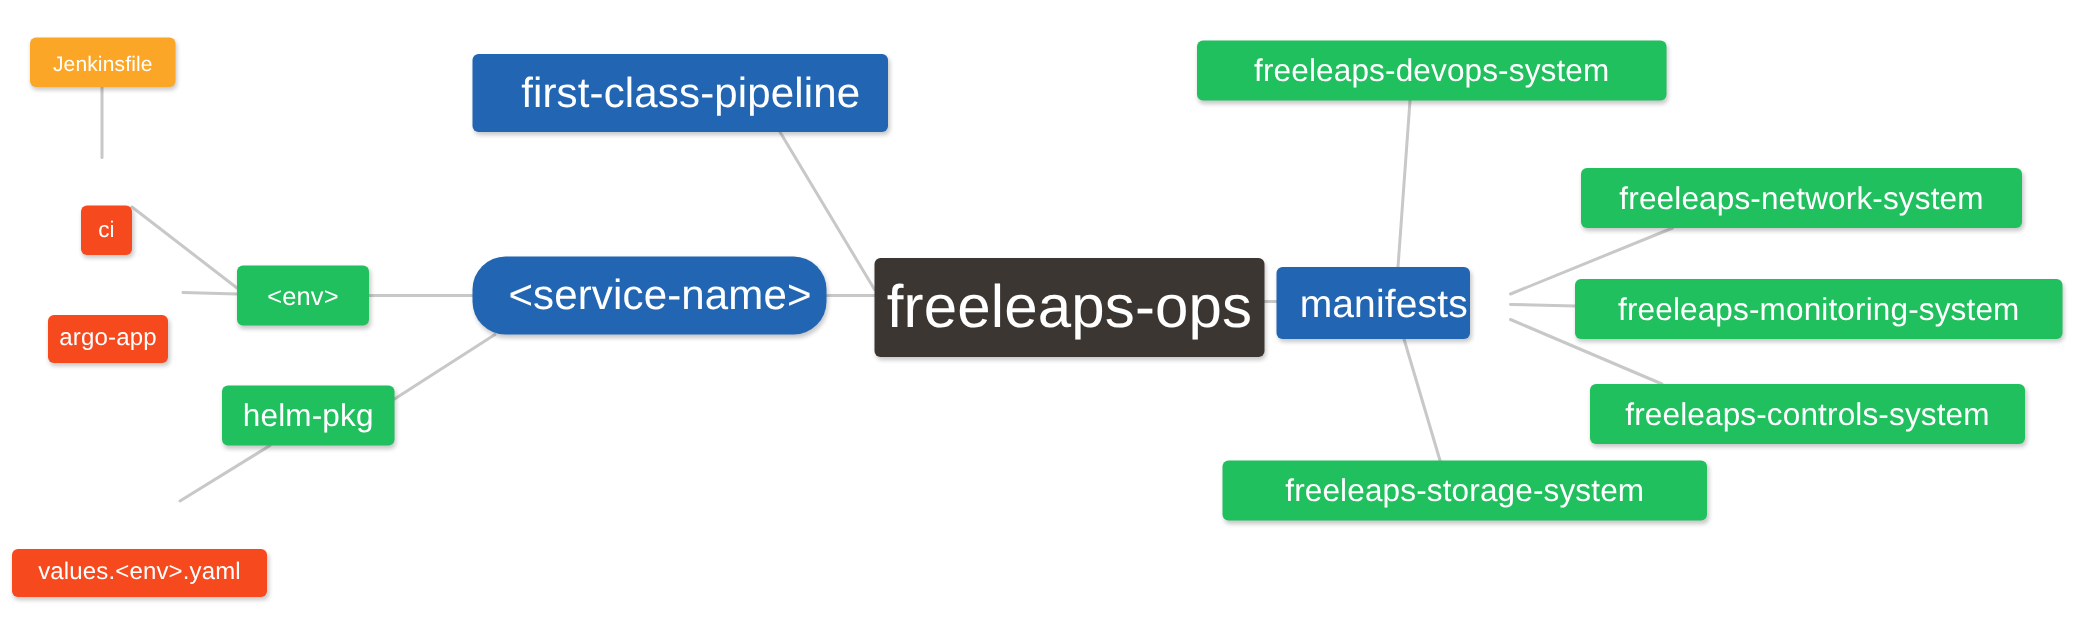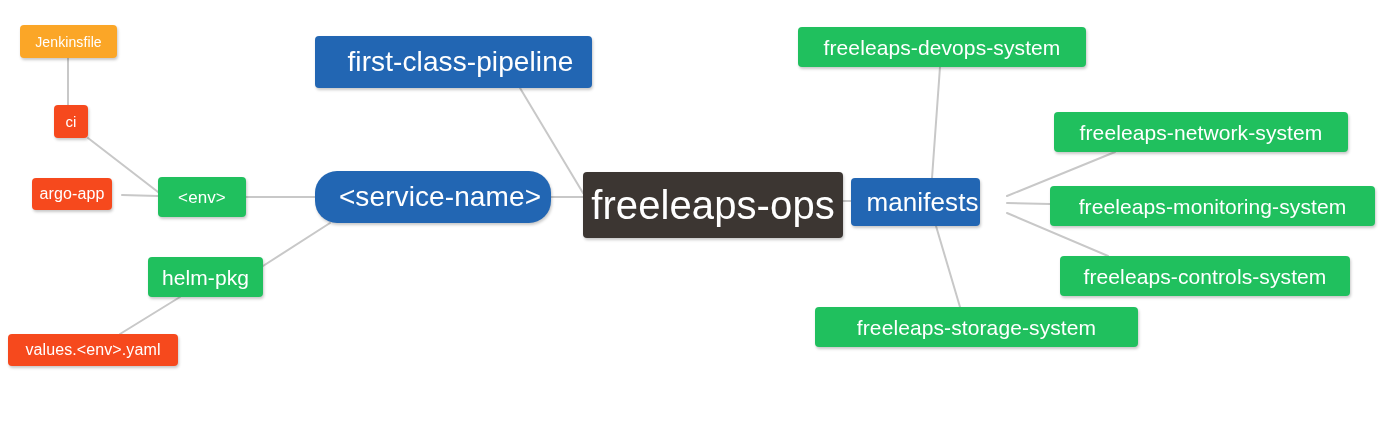--- a/index.html
+++ b/index.html
@@ -39,21 +39,21 @@
     box-shadow: 1px 2px 3px rgba(0,0,0,0.22);
     letter-spacing: 0.1px;
     line-height: 1;
     padding: 0 10px;
   }
   
   .node.root      { background: #3c3632; }
   .node.blue      { background: #2266b3; padding-left: 24px; }
   .node.green     { background: #20c05e; }
   .node.orange    { background: #fba627; }
-  .node.red       { background: #f6491d; }
+  .node.red       { background: #f6491d; margin-top: 32px; }
 </style>
 </head>
 <body>
 
 <div id="mindmap-canvas">
 
   <svg id="edge-layer" viewBox="0 0 1390 421" width="1390" height="421" xmlns="http://www.w3.org/2000/svg">
       <line x1="583" y1="193" x2="520" y2="88" stroke="#c8c8c8" stroke-width="2" stroke-linecap="round"></line>
       <line x1="583" y1="197" x2="551" y2="197" stroke="#c8c8c8" stroke-width="2" stroke-linecap="round"></line>
       <line x1="315" y1="197" x2="246" y2="197" stroke="#c8c8c8" stroke-width="2" stroke-linecap="round"></line>
@@ -94,21 +94,21 @@
       </div>
       <div class="node green" style="left: 148px; top: 257px; width: 115px; height: 40px; font-size: 21px;">
         <span>helm-pkg</span>
       </div>
       <div class="node red" style="left: 8px; top: 334px; width: 170px; height: 32px; font-size: 16px;">
         <span>values.&lt;env&gt;.yaml</span>
       </div>
       <div class="node blue" style="left: 851px; top: 178px; width: 129px; height: 48px; font-size: 26px;">
         <span>manifests</span>
       </div>
-      <div class="node green" style="left: 798px; top: 27px; width: 288px; height: 40px; font-size: 21px;">
+      <div class="node green" style="left: 798px; top: 27px; width: 313px; height: 40px; font-size: 21px;">
         <span>freeleaps-devops-system</span>
       </div>
       <div class="node green" style="left: 1054px; top: 112px; width: 294px; height: 40px; font-size: 21px;">
         <span>freeleaps-network-system</span>
       </div>
       <div class="node green" style="left: 1050px; top: 186px; width: 325px; height: 40px; font-size: 21px;">
         <span>freeleaps-monitoring-system</span>
       </div>
       <div class="node green" style="left: 1060px; top: 256px; width: 290px; height: 40px; font-size: 21px;">
         <span>freeleaps-controls-system</span>

